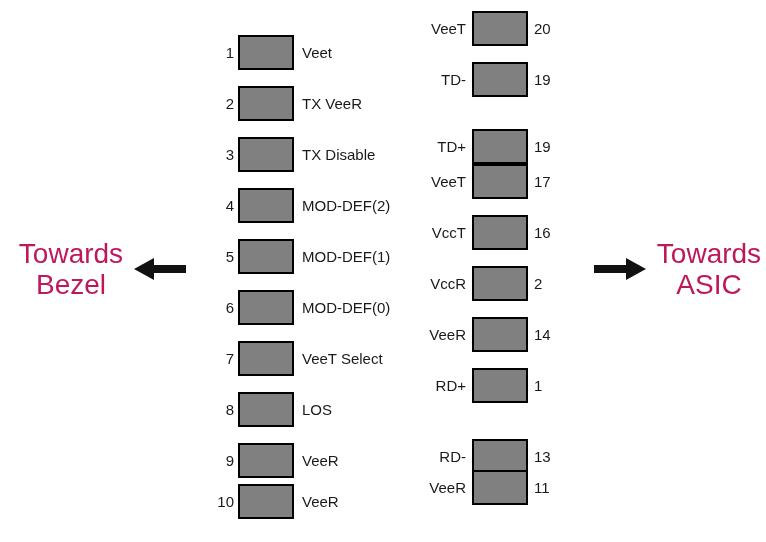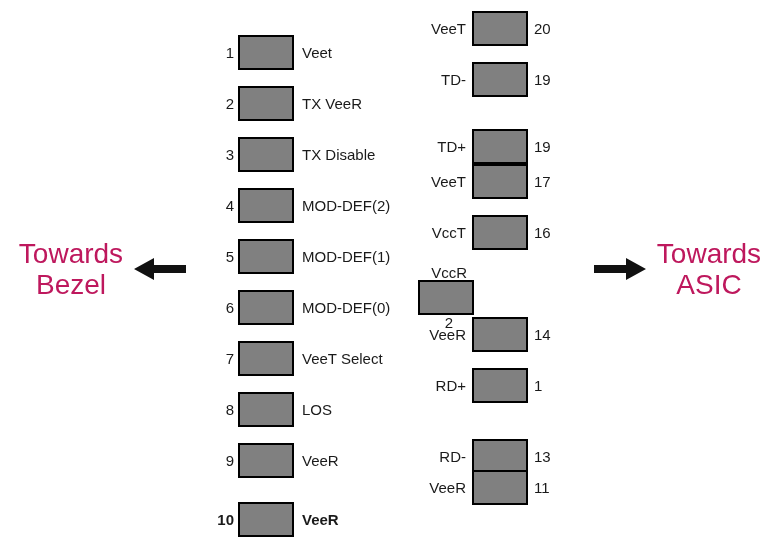--- a/index.html
+++ b/index.html
@@ -183,21 +183,21 @@
       <span class="pin-pad"></span>
       <span class="pin-label">LOS</span>
     </div>
 
     <div class="pin-row" style="top:442px;">
       <span class="pin-num">9</span>
       <span class="pin-pad"></span>
       <span class="pin-label">VeeR</span>
     </div>
 
-    <div class="pin-row" style="top:501px;font-weight:bold;">
+    <div class="pin-row" style="top:483px;">
       <span class="pin-num">10</span>
       <span class="pin-pad"></span>
       <span class="pin-label">VeeR</span>
     </div>
 
   </div>
 
   <div class="col-right">
 
     <div class="pin-row" style="top:10px;">
@@ -223,21 +223,21 @@
       <span class="pin-pad"></span>
       <span class="pin-num">17</span>
     </div>
 
     <div class="pin-row" style="top:214px;">
       <span class="pin-label">VccT</span>
       <span class="pin-pad"></span>
       <span class="pin-num">16</span>
     </div>
 
-    <div class="pin-row" style="top:265px;flex-direction:column;">
+    <div class="pin-row" style="top:265px;">
       <span class="pin-label">VccR</span>
       <span class="pin-pad"></span>
       <span class="pin-num">2</span>
     </div>
 
     <div class="pin-row" style="top:316px;">
       <span class="pin-label">VeeR</span>
       <span class="pin-pad"></span>
       <span class="pin-num">14</span>
     </div>

